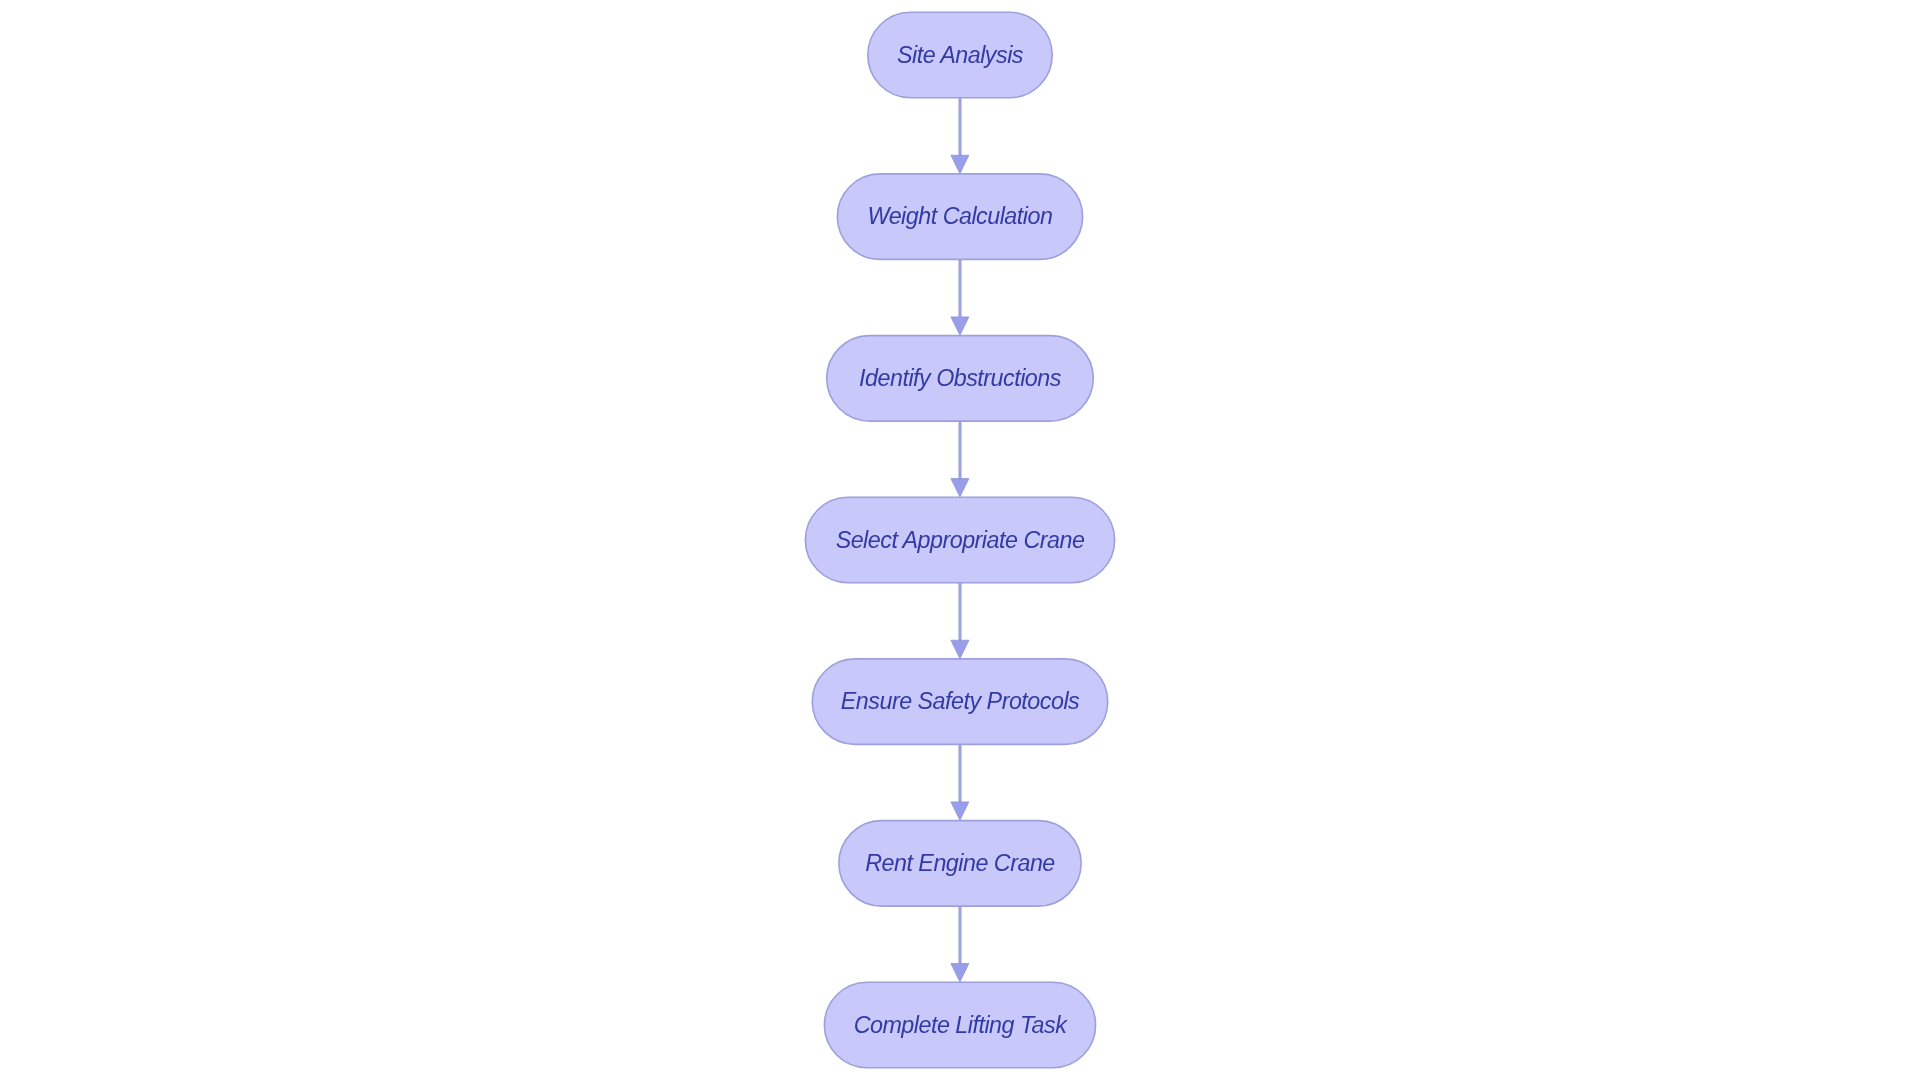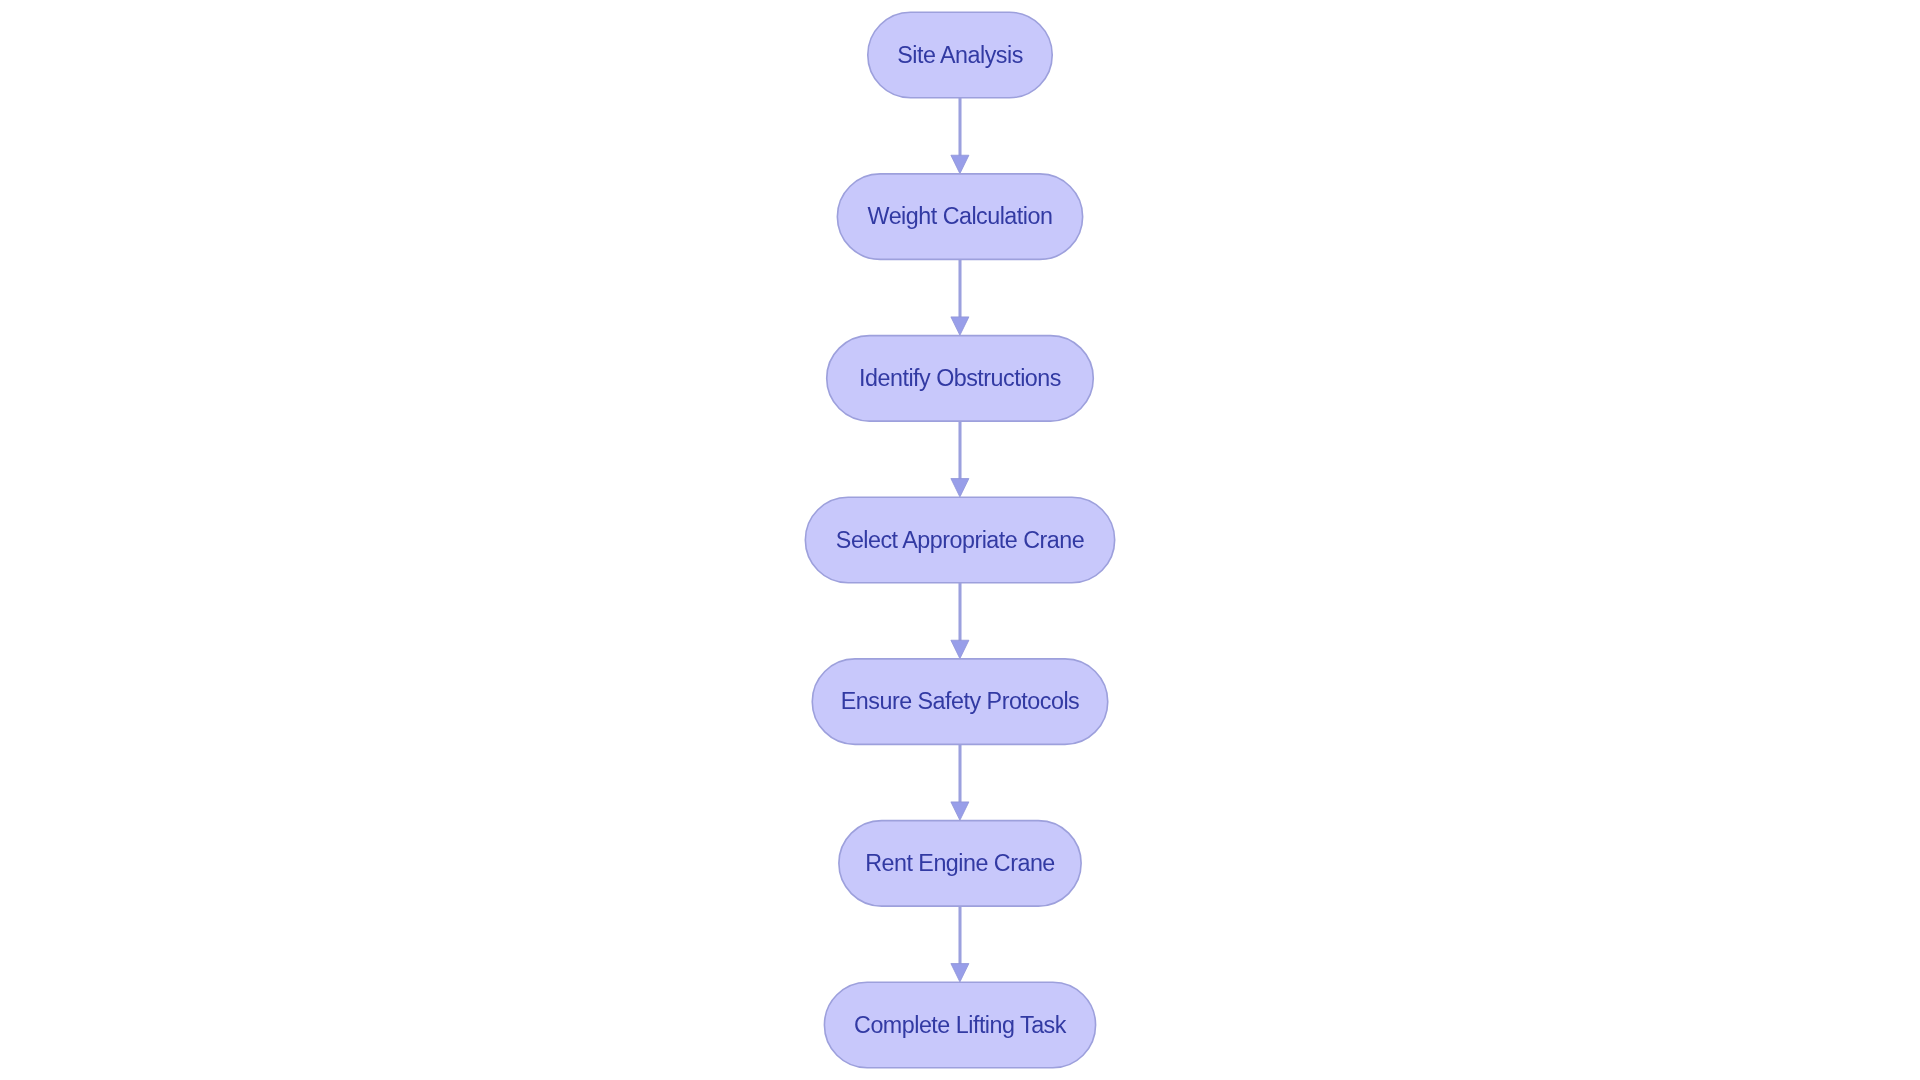--- a/index.html
+++ b/index.html
@@ -1,17 +1,17 @@
 <!DOCTYPE html>
 <html><head>
 <meta charset="utf-8">
 <title>Crane Lifting Process Flowchart</title>
 <style>
   html,body{margin:0;padding:0;background:#ffffff;width:1920px;height:1080px;overflow:hidden;}
-  .wrap{position:relative;width:1634px;height:1080px;background:#ffffff;}
+  .wrap{position:relative;width:1634px;height:1080px;background:#ffffff;font-style:italic;}
   svg{display:block;}
   .node-label{
     will-change:opacity;
     font-family:"Liberation Sans", sans-serif;
     font-size:23.3px;
     letter-spacing:-0.5px;
     font-weight:400;
     fill:#323aa3;
     text-anchor:middle;
     white-space:pre;

